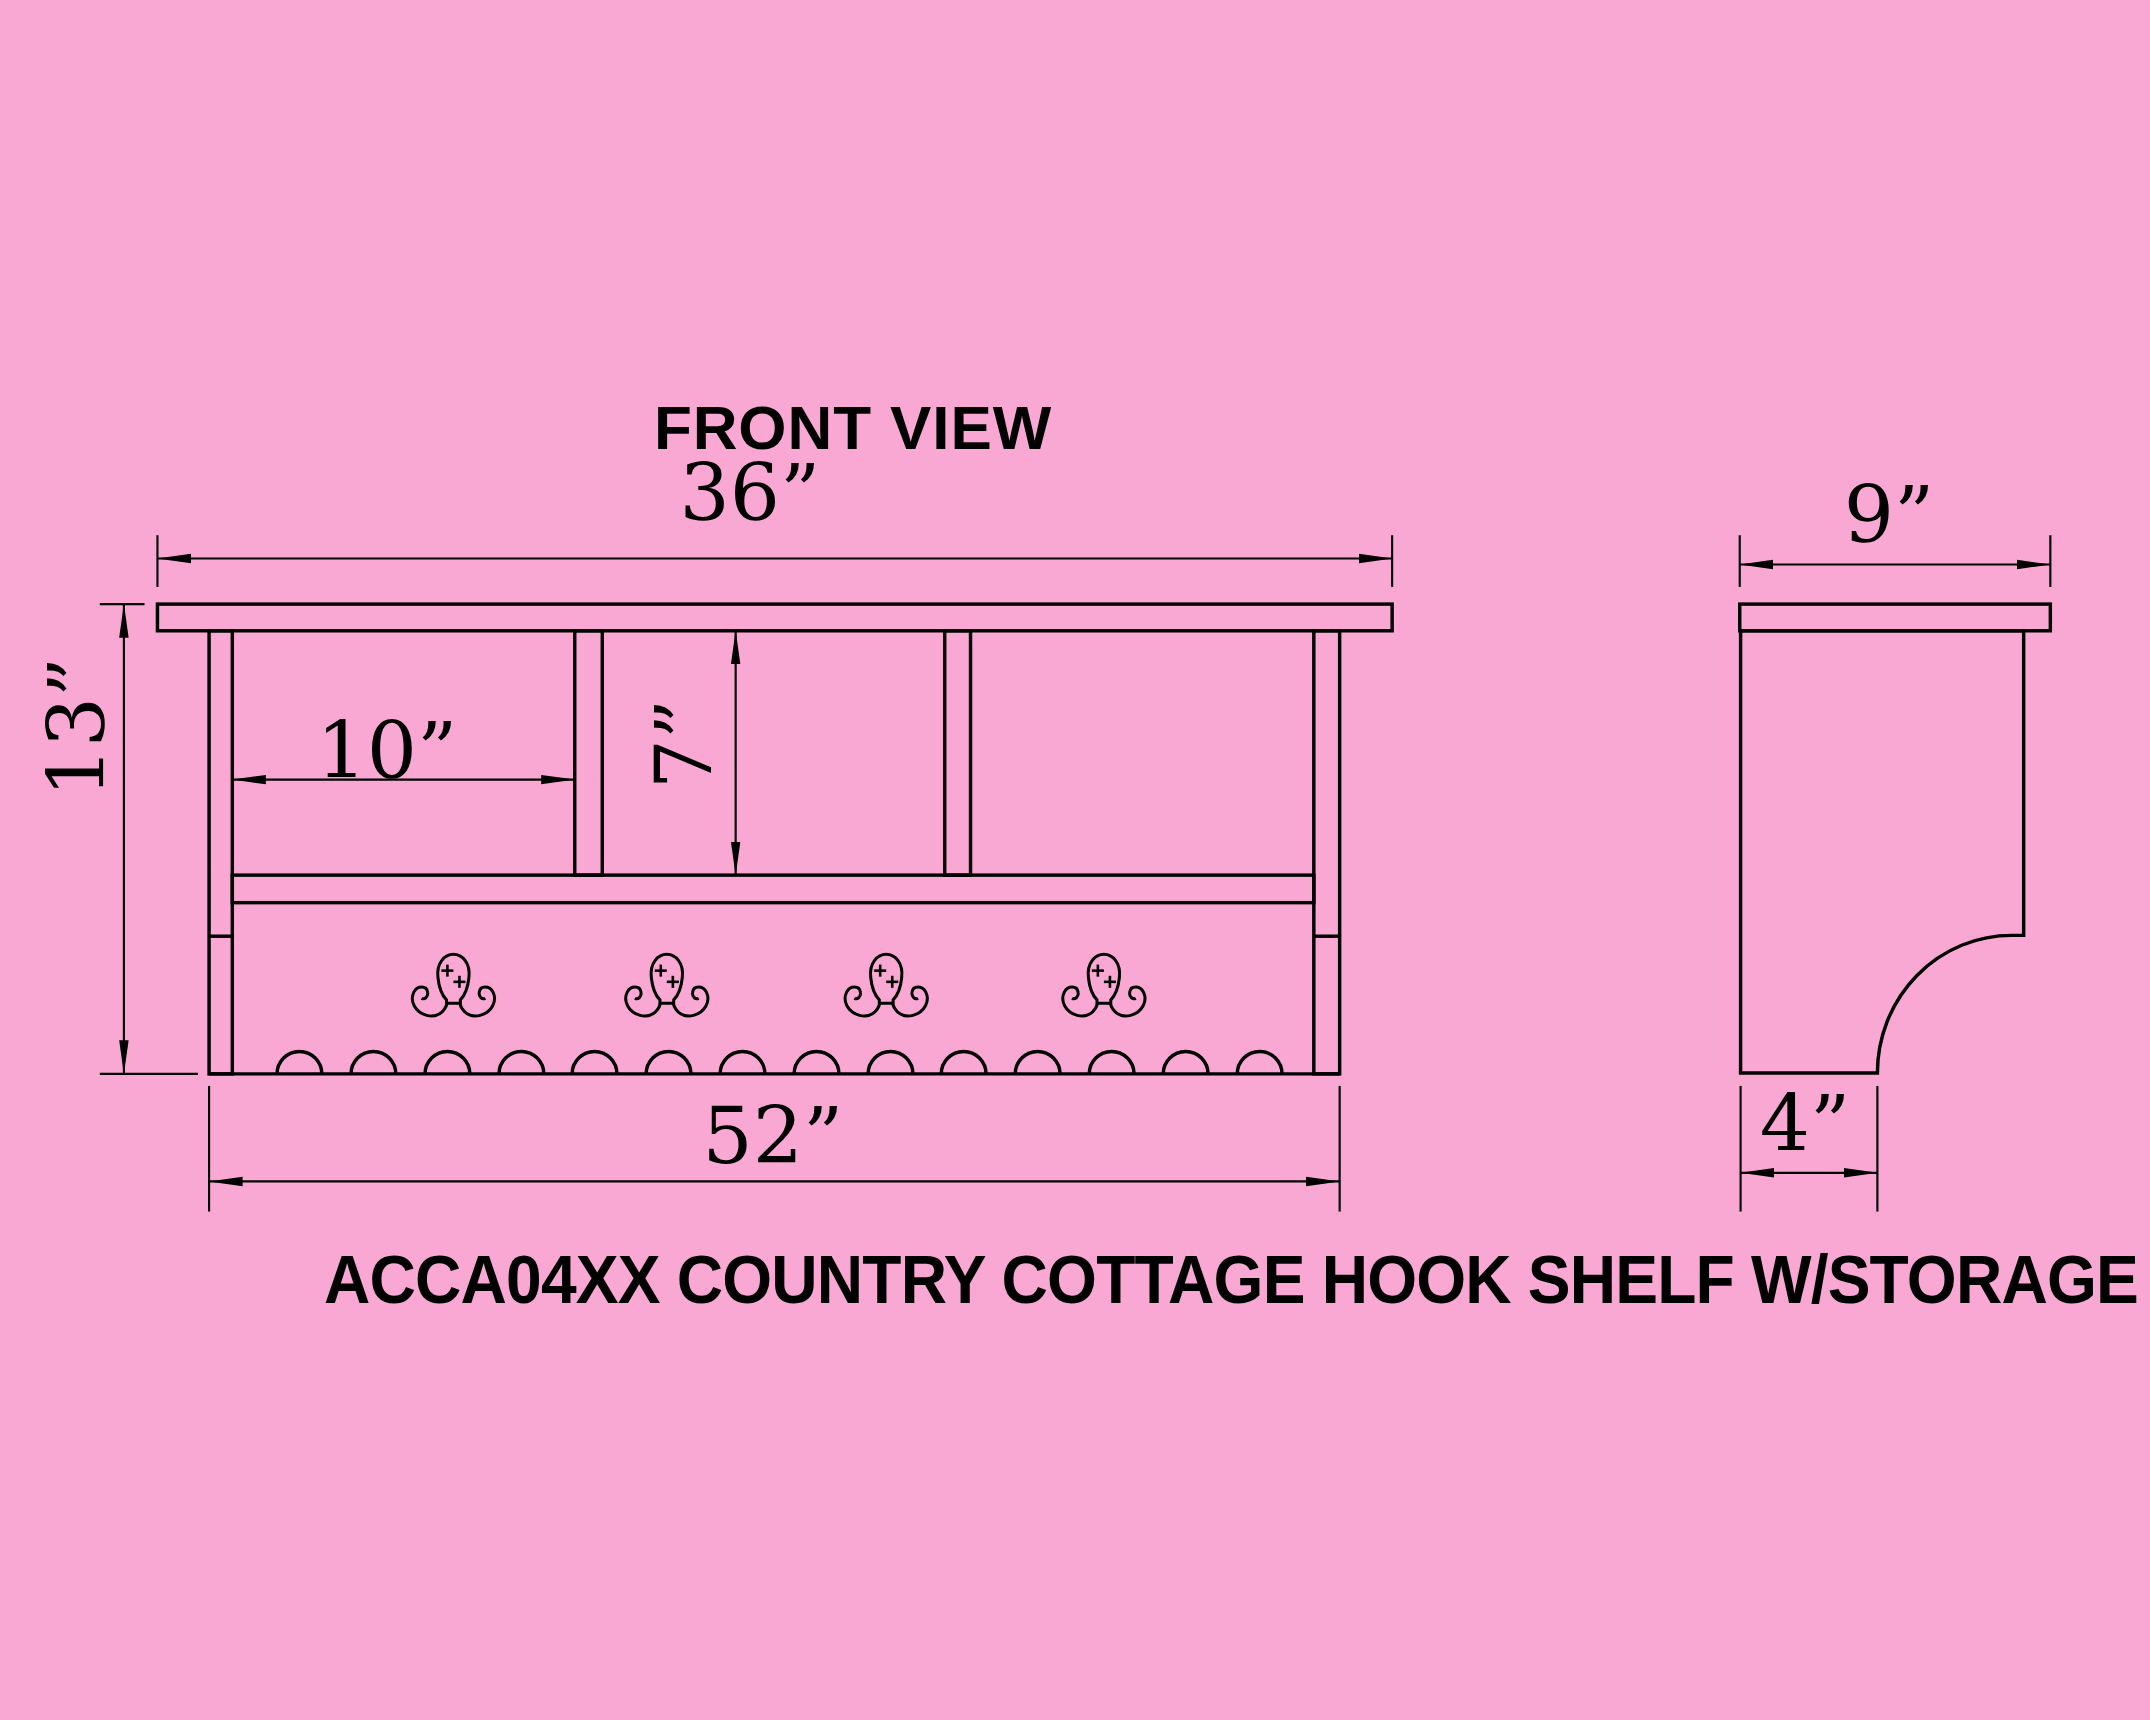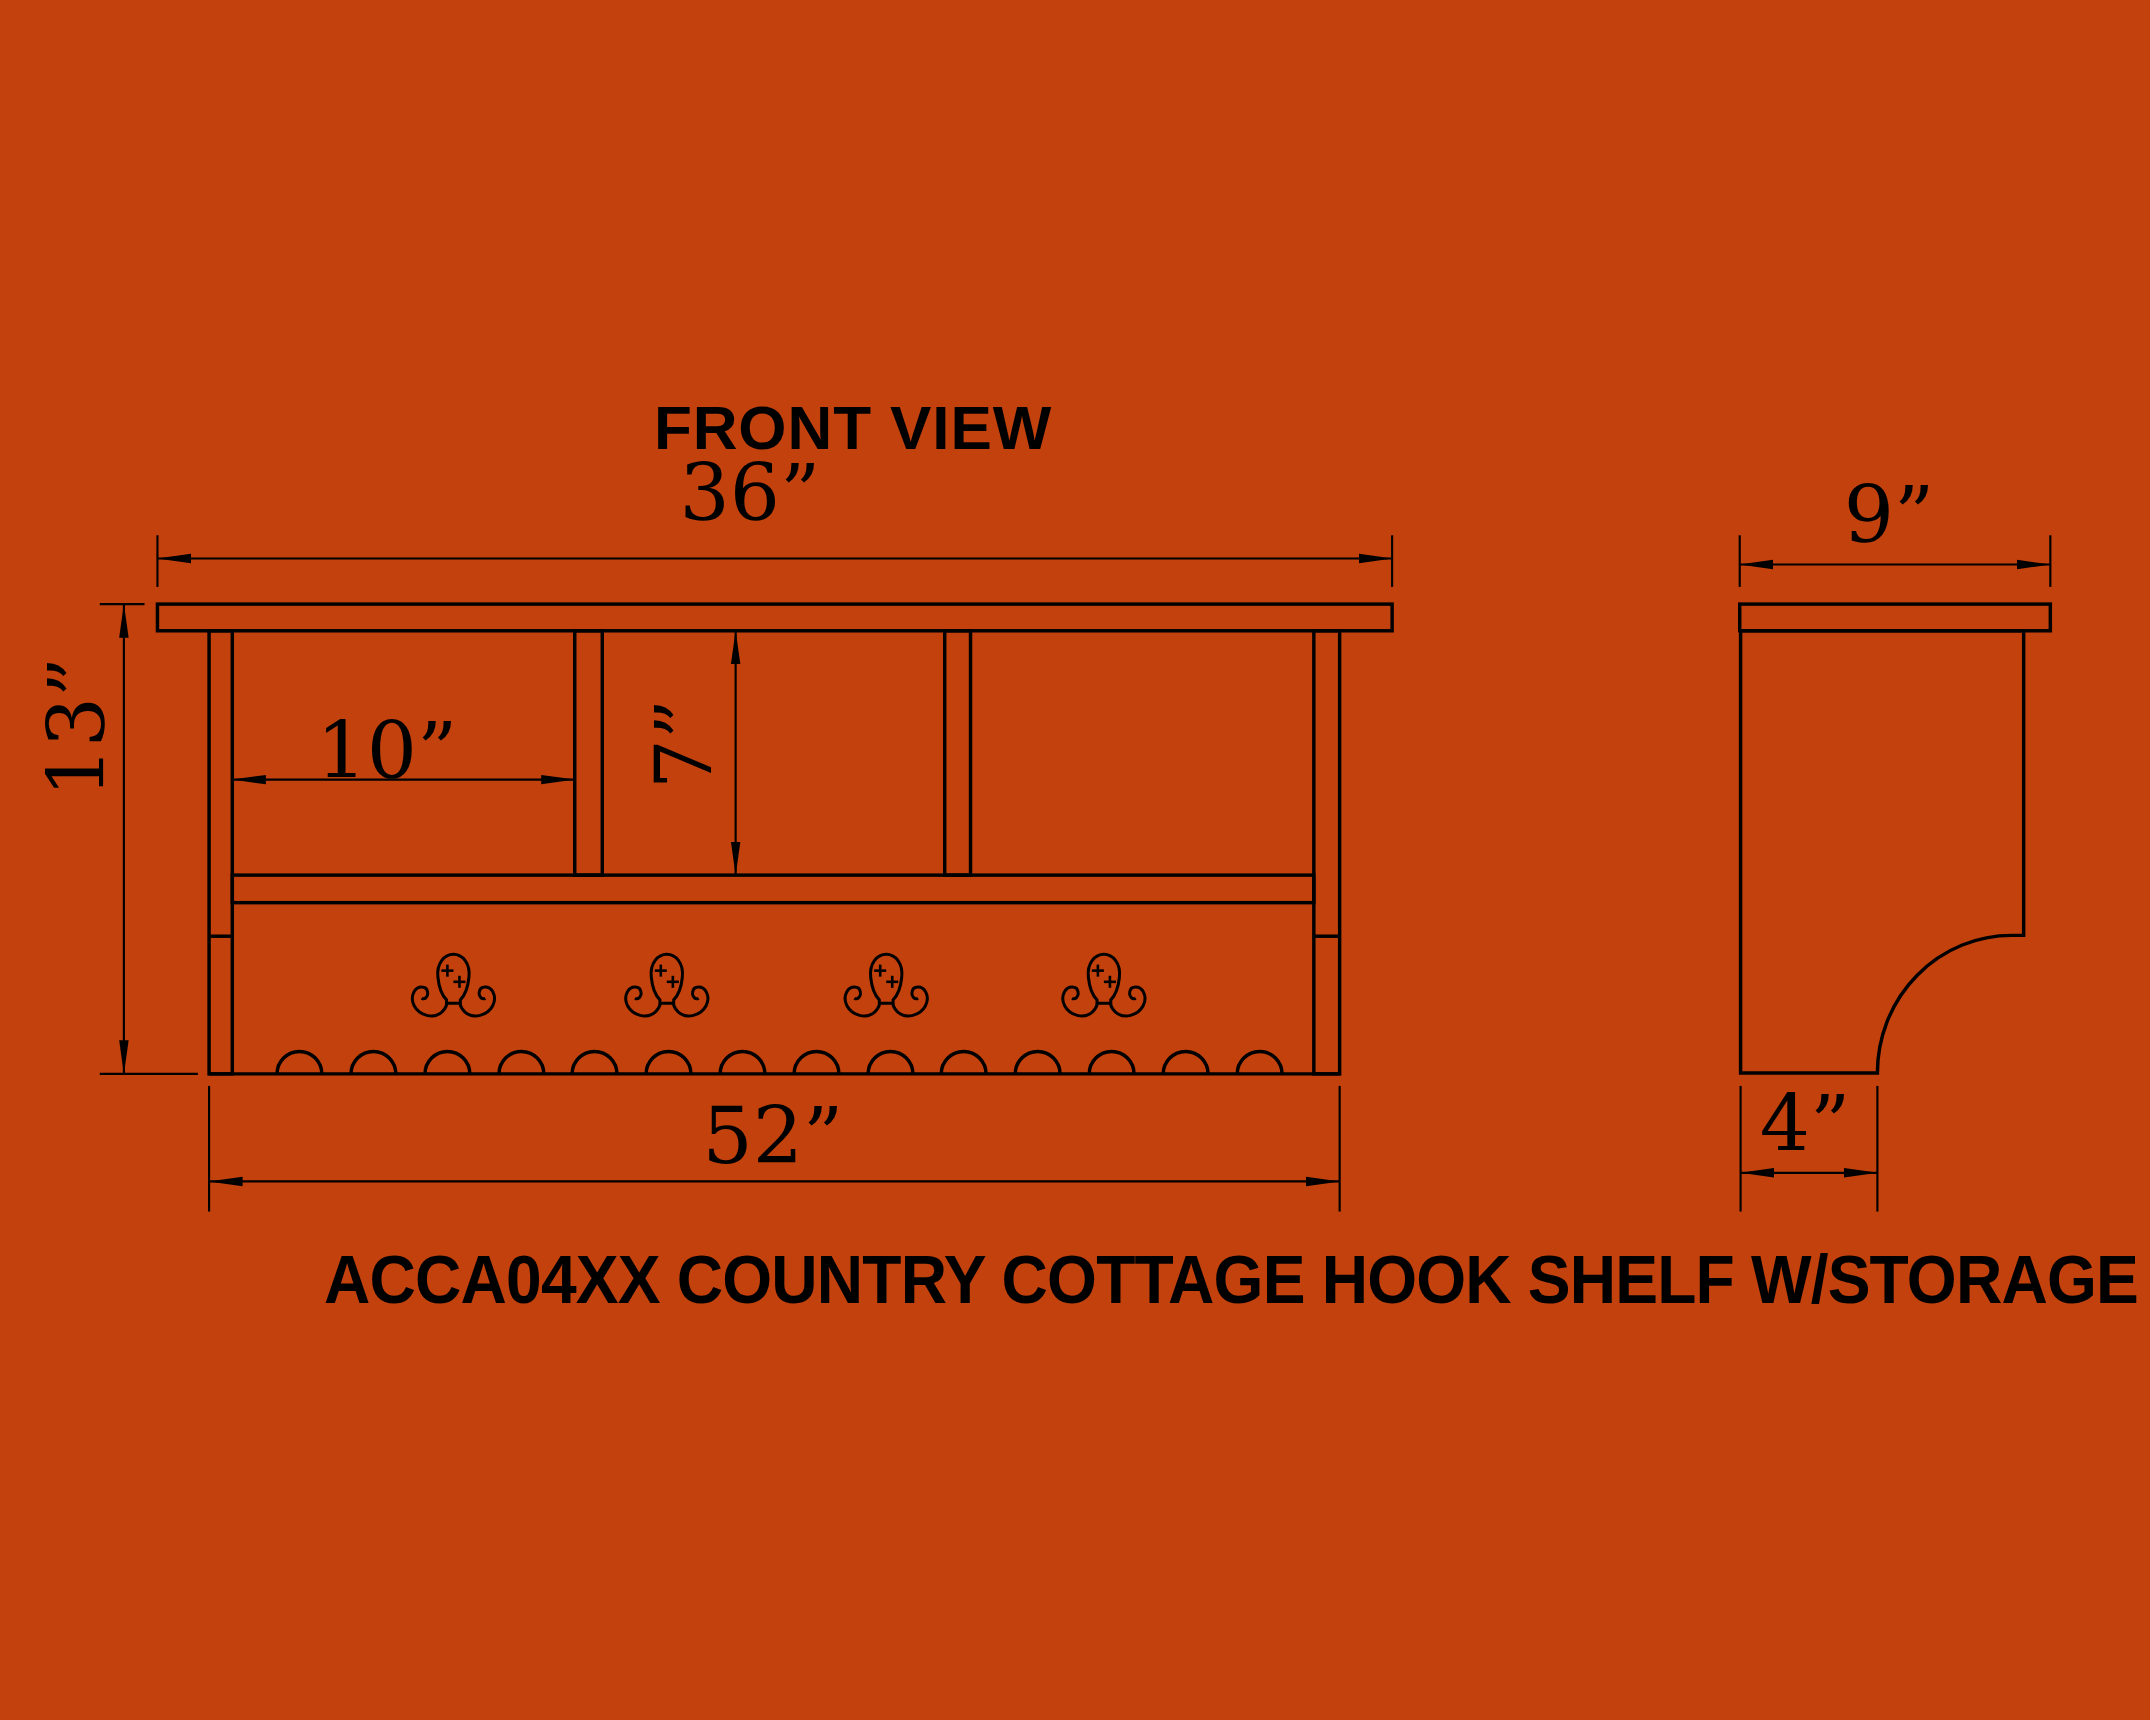--- a/index.html
+++ b/index.html
@@ -1,19 +1,19 @@
 <!DOCTYPE html>
 <html style="font-size:13.8px"><head>
 <meta charset="utf-8">
 <style>
   html,body{margin:0;padding:0;background:#ffffff;}
   .sheet{
     position:relative;
     width:2151px;height:1721px;
-    background:#c2410c;
+    background:#f9a8d4;
     font-family:"Liberation Sans",sans-serif;
     overflow:hidden;
   }
   .sheet svg{position:absolute;left:0;top:0;}
   .label{
     position:absolute;color:#000;white-space:nowrap;
     transform:translate(-50%,-50%);
     line-height:1;
   }
   .title{

